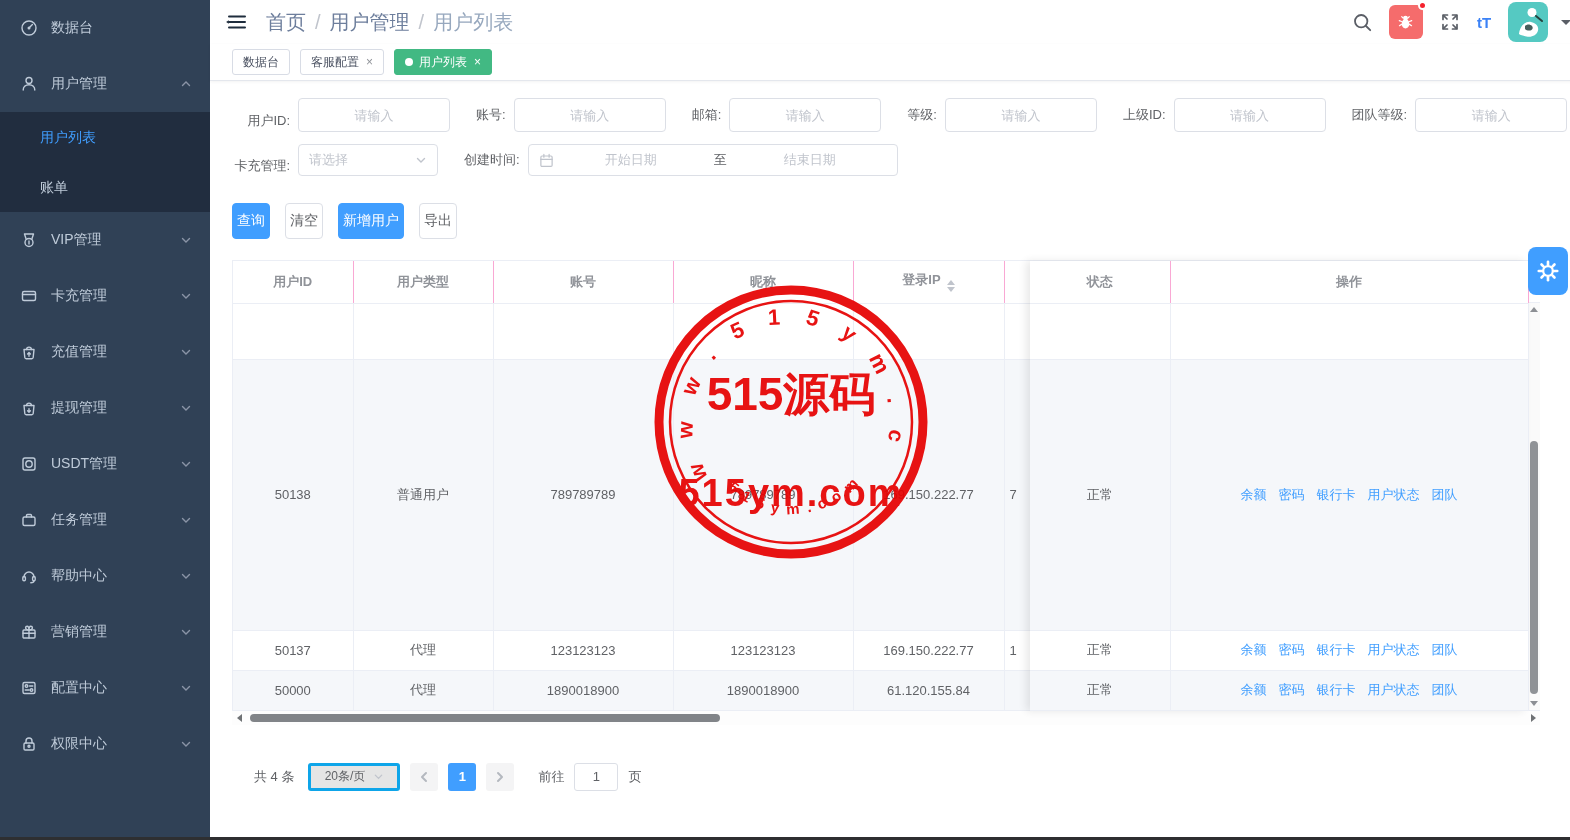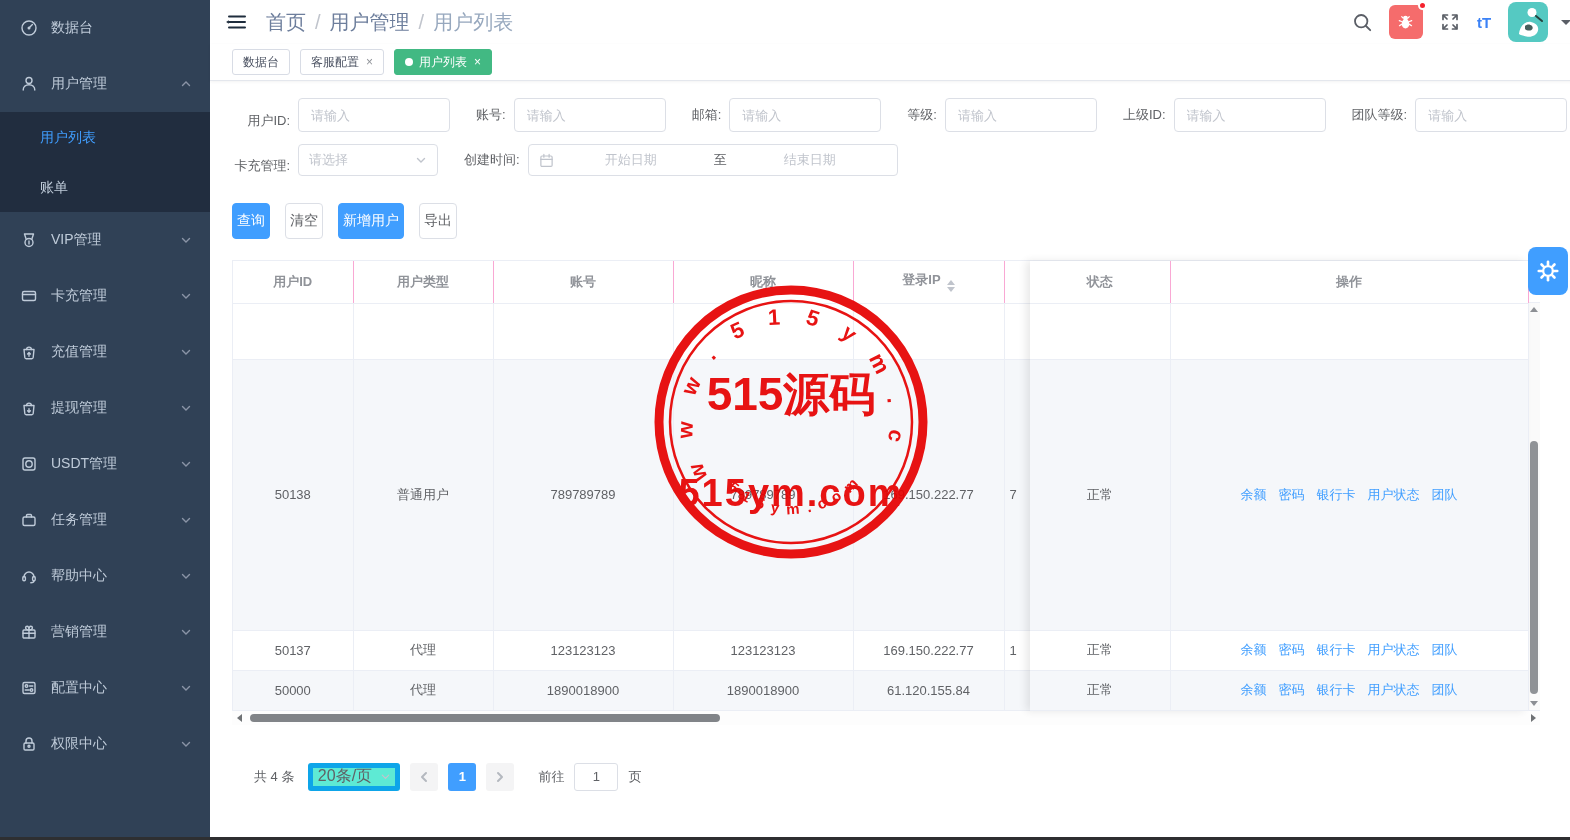--- a/index.html
+++ b/index.html
@@ -50,21 +50,21 @@
   .tab.active .tx { color:#fff; }
   .tab .dot { width:8px; height:8px; border-radius:50%; background:#fff; }
 
   
   .filters { margin:17px 0 0 22px; font-size:13px; color:#606266; }
   .f-row { display:flex; align-items:center; margin-bottom:12px; }
   .f-item { display:flex; align-items:center; margin-right:26px; }
   .f-item label { margin-right:8px; white-space:nowrap; }
   .flabel-first { min-width:58px; text-align:right;margin-top:12px; }
   .f-input { width:152px; height:32px; border:1px solid #dcdfe6; border-radius:4px;
-    padding:16px 12px; font-size:13px; color:#606266; outline:none; }
+    padding:16px 12px; font-size:13px; color:#606266; outline:none;text-align:center; }
   .f-input::placeholder { color:#c0c4cc; }
   .select { width:140px; height:32px; border:1px solid #dcdfe6; border-radius:4px;
     display:flex; align-items:center; justify-content:space-between; padding:0 10px;
     color:#c0c4cc; cursor:pointer; background:#fff; }
   .daterange { width:370px; height:32px; border:1px solid #dcdfe6; border-radius:4px;
     display:flex; align-items:center; padding:0 10px; color:#c0c4cc; background:#fff; cursor:pointer; }
   .daterange .dr-part { flex:1; text-align:center; }
   .daterange .dr-sep { color:#606266; padding:0 6px; }
 
   
@@ -106,23 +106,23 @@
   .hscroll { height:14px; width:1308px; display:flex; align-items:center; background:#fdfdfd; padding:0 2px; }
   .hs-arrow { width:10px; display:flex; justify-content:center; }
   .tri-left { width:0;height:0;border-top:4px solid transparent;border-bottom:4px solid transparent;border-right:5px solid #6f7275; }
   .tri-right { width:0;height:0;border-top:4px solid transparent;border-bottom:4px solid transparent;border-left:5px solid #6f7275; }
   .hs-track { flex:1; position:relative; height:8px; }
   .hs-thumb { position:absolute; left:6px; top:0; width:470px; height:8px; border-radius:4px; background:#818488; }
 
   
   .pagination { margin:38px 0 0 44px; display:flex; align-items:center; gap:10px;
     font-size:13px; color:#606266; }
-  .psize { width:92px; height:28px; border:5px solid #0ea5e9; border-radius:3px; display:flex;
-    align-items:center; justify-content:center; gap:8px; font-size:16px; color:#606266;
-    cursor:pointer; background:#5eead4; }
+  .psize { width:92px; height:28px; border:3px solid #0ea5e9; border-radius:3px; display:flex;
+    align-items:center; justify-content:center; gap:8px; font-size:12px; color:#606266;
+    cursor:pointer; background:#e5e5e5; }
   .pbtn { width:28px; height:28px; border-radius:3px; background:#f4f4f5; display:flex;
     align-items:center; justify-content:center; cursor:pointer; }
   .pcur { width:28px; height:28px; border-radius:3px; background:#409eff; color:#fff;
     display:flex; align-items:center; justify-content:center; font-weight:bold; cursor:pointer; }
   .goto-input { width:44px; height:28px; border:1px solid #dcdfe6; border-radius:3px;
     text-align:center; font-size:13px; color:#606266; outline:none; }
   .pchev { stroke:#b4b8bf; stroke-width:2; fill:none; stroke-linecap:round; stroke-linejoin:round; }
 
   
   .gear-float { position:absolute; top:247px; right:2px; width:40px; height:48px;

